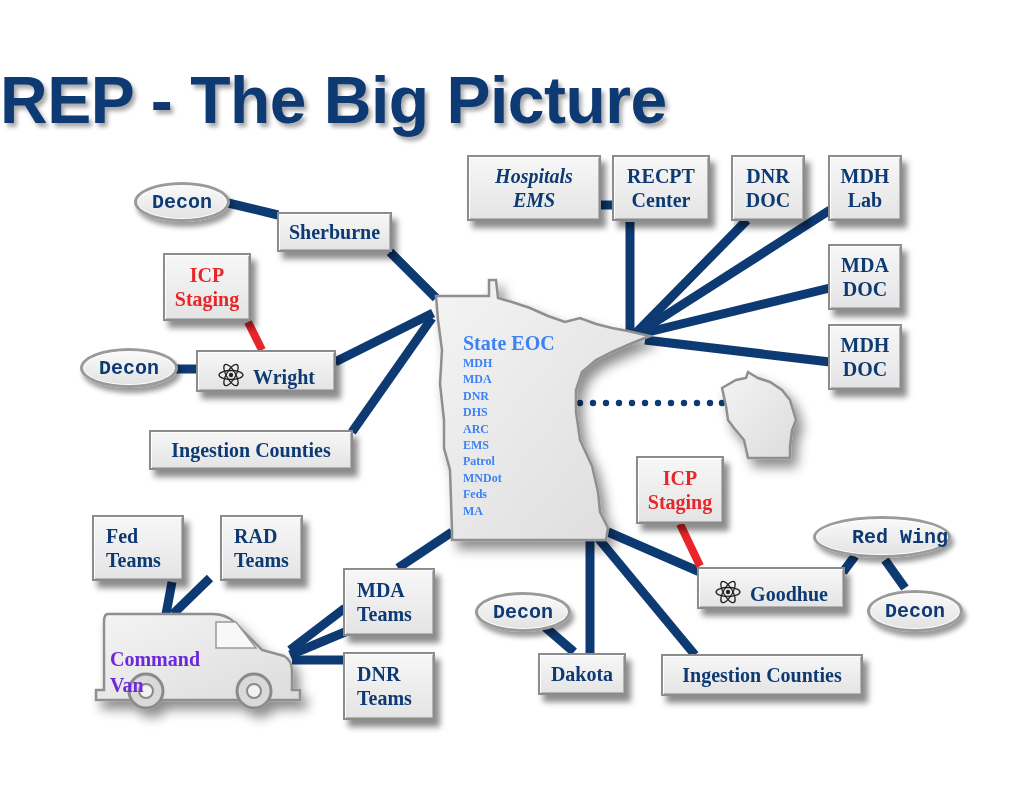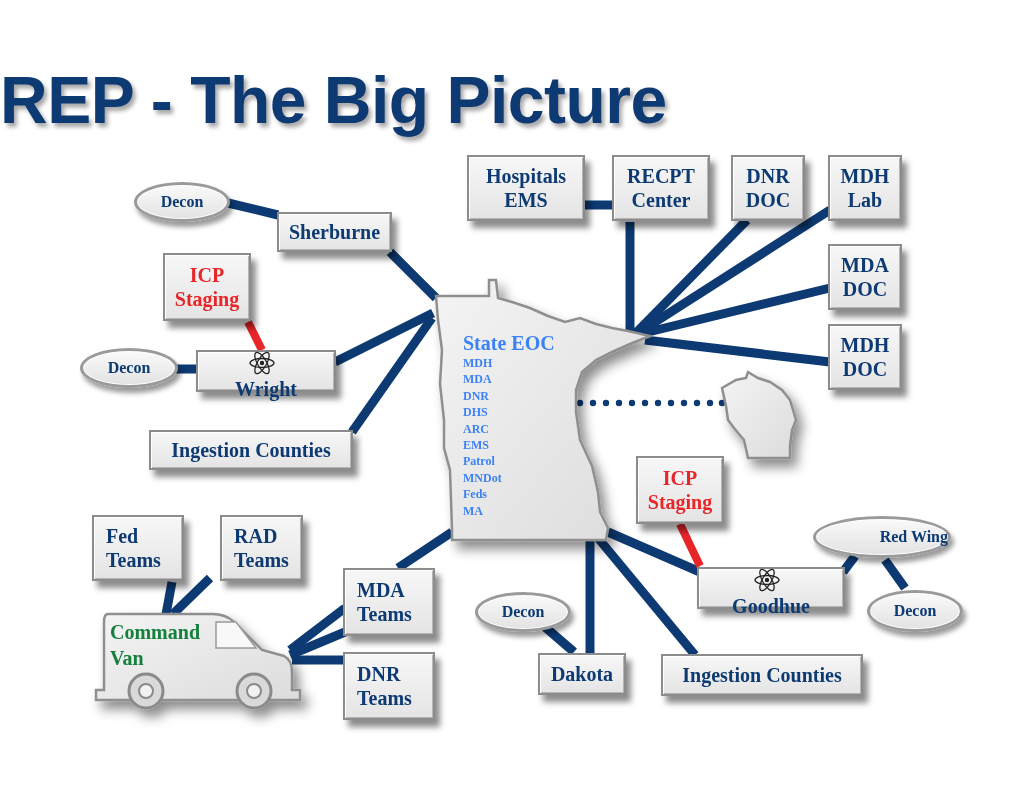--- a/index.html
+++ b/index.html
@@ -20,33 +20,33 @@
       display: flex; flex-direction: column; justify-content: center; align-items: center;
       text-align: center; line-height: 1.2; font-size: 20px;
     }
     .box.left { align-items: flex-start; padding-left: 12px; text-align: left; }
     .box.red { color: #e8262a; }
     .oval {
       position: absolute; box-sizing: border-box; border-radius: 50%;
       background: linear-gradient(#fafafa, #e2e2e2);
       border: 3px solid #9a9a9a;
       box-shadow: inset 0 0 0 1px #ffffff, 3px 5px 5px rgba(0,0,0,0.4);
-      font-family: Liberation Serif, serif; font-weight: bold; color: #0d3a73; font-size: 16px;
+      font-family: Liberation Mono, monospace; font-weight: bold; color: #0d3a73; font-size: 20px;
       display: flex; align-items: center; justify-content: center;
     }
     .atom { display: inline-block; width: 28px; height: 28px; margin-right: 8px; vertical-align: middle; }
-    .rowlabel { display: flex; flex-direction: column; align-items: center; margin-top: 8px; }
+    .rowlabel { display: flex; flex-direction: row; align-items: flex-end; margin-top: 8px; }
     .eoc {
       position: absolute; font-family: "Liberation Serif", serif; font-weight: bold; color: #3b82f6;
     }
     .eoc .head { font-size: 20px; }
     .eoc .agency { font-size: 12px; line-height: 16.4px; }
     .vanlabel {
-      position: absolute; font-family: "Liberation Serif", serif; font-weight: bold; color: #15803d;
-      font-size: 20px; line-height: 26px;
+      position: absolute; font-family: "Liberation Serif", serif; font-weight: bold; color: #6d28d9;
+      font-size: 20px; line-height: 26px; margin-top: 27px;
     }
   </style>
 </head>
 <body>
 
 <div id="stage">
 
   <div id="title">REP - The Big Picture</div>
 
   <svg id="links" width="1024" height="791">
@@ -135,21 +135,21 @@
     <div class="agency">MNDot</div>
     <div class="agency">Feds</div>
     <div class="agency">MA</div>
   </div>
 
   <div class="vanlabel" style="left:110px; top:619px;">
     <div>Command</div>
     <div>Van</div>
   </div>
 
-  <div class="box" style="left:467px; top:155px; width:118px; height:66px;">
+  <div class="box" style="left:467px; top:155px; width:134px; height:66px;font-style:italic;">
     <div>Hospitals</div>
     <div>EMS</div>
   </div>
   <div class="box" style="left:612px; top:155px; width:98px; height:66px;">
     <div>RECPT</div>
     <div>Center</div>
   </div>
   <div class="box" style="left:731px; top:155px; width:74px; height:66px;">
     <div>DNR</div>
     <div>DOC</div>

